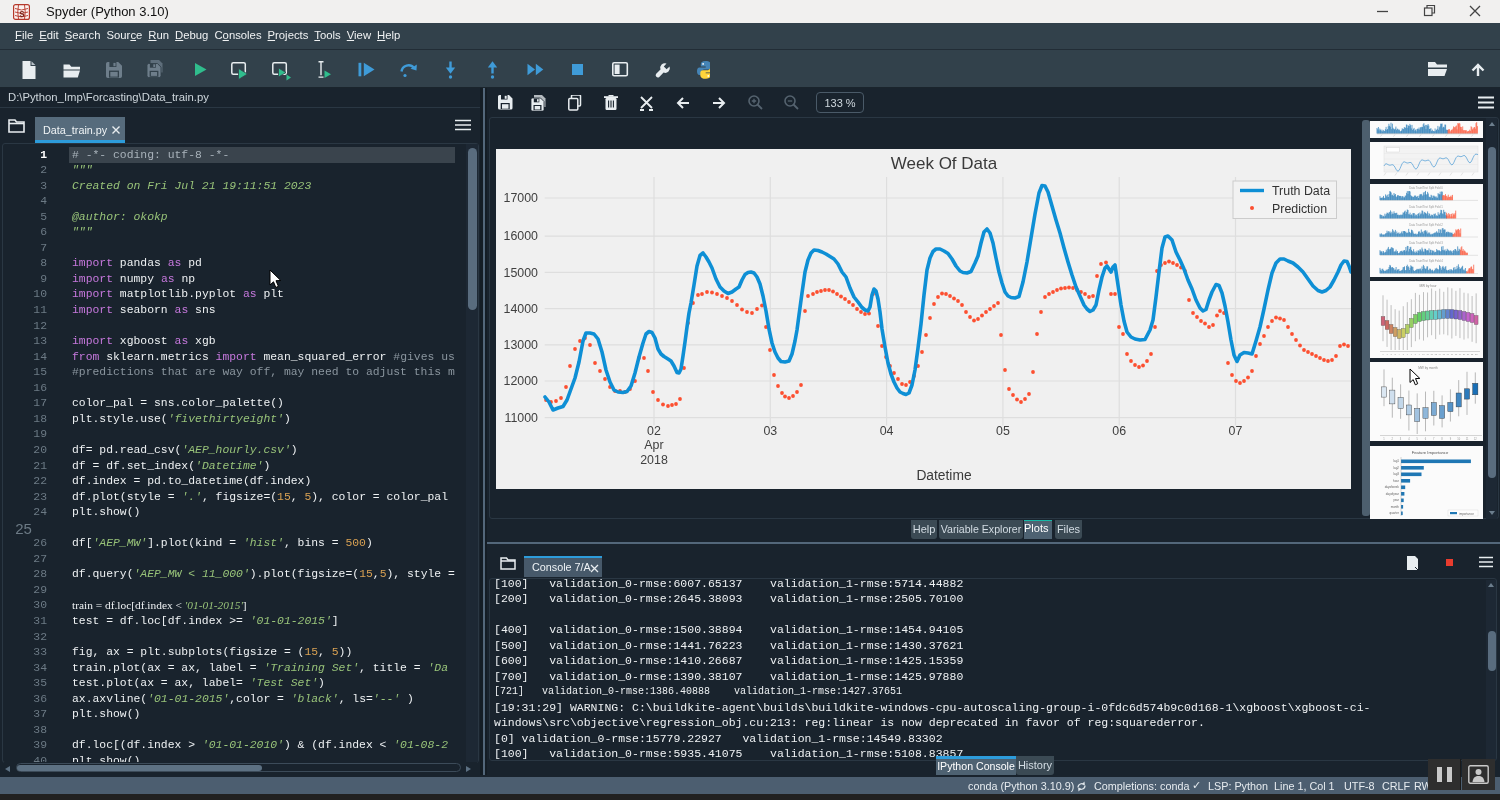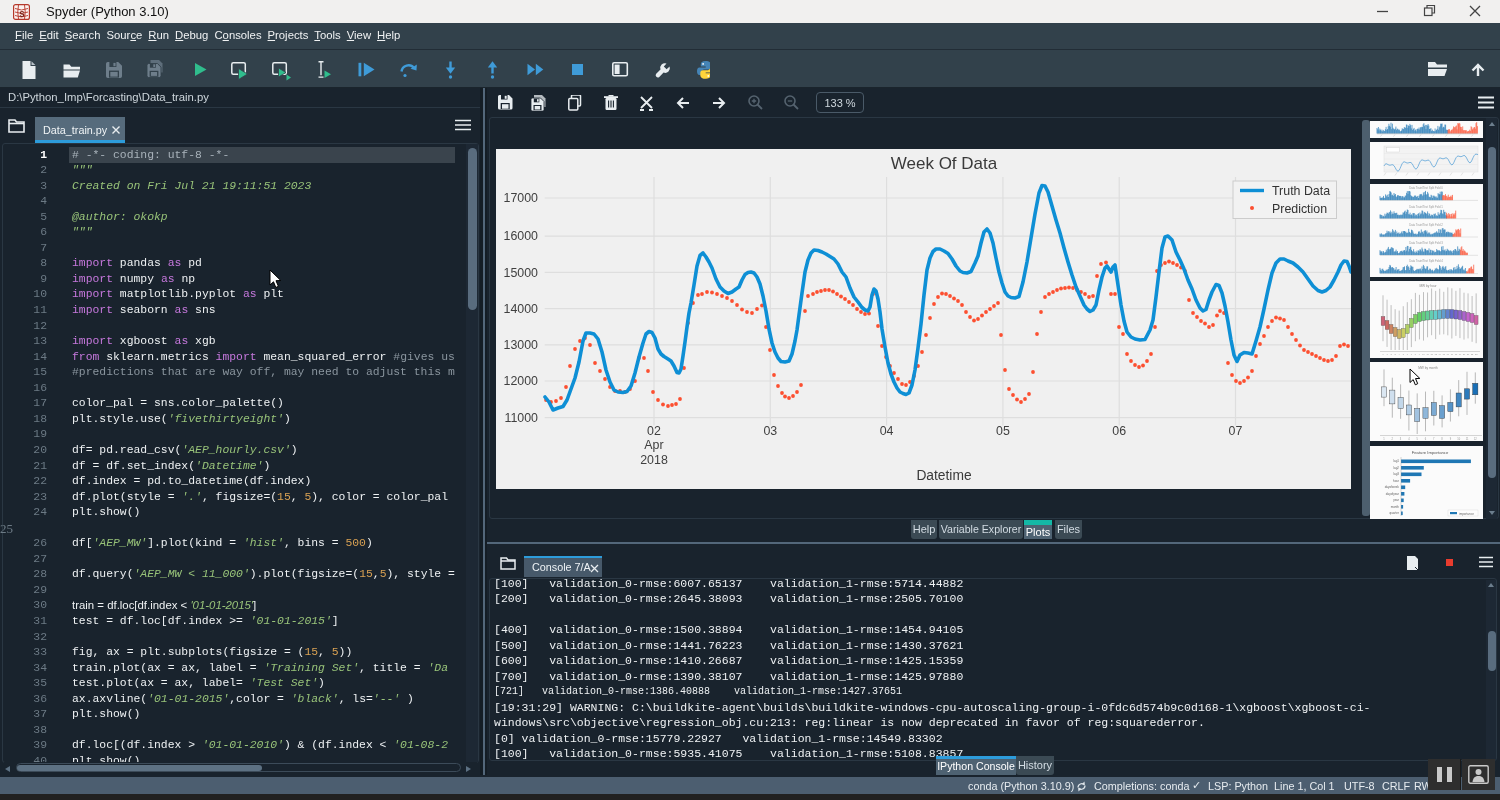--- a/index.html
+++ b/index.html
@@ -174,21 +174,21 @@
 <div style="position:absolute;left:0;top:366.2px;width:47px;text-align:right;font-family:'Liberation Mono',monospace;font-size:11.4px;line-height:13px;color:#6c7a85;font-weight:normal">15</div>
 <div style="position:absolute;left:0;top:381.75px;width:47px;text-align:right;font-family:'Liberation Mono',monospace;font-size:11.4px;line-height:13px;color:#6c7a85;font-weight:normal">16</div>
 <div style="position:absolute;left:0;top:397.3px;width:47px;text-align:right;font-family:'Liberation Mono',monospace;font-size:11.4px;line-height:13px;color:#6c7a85;font-weight:normal">17</div>
 <div style="position:absolute;left:0;top:412.85px;width:47px;text-align:right;font-family:'Liberation Mono',monospace;font-size:11.4px;line-height:13px;color:#6c7a85;font-weight:normal">18</div>
 <div style="position:absolute;left:0;top:428.40000000000003px;width:47px;text-align:right;font-family:'Liberation Mono',monospace;font-size:11.4px;line-height:13px;color:#6c7a85;font-weight:normal">19</div>
 <div style="position:absolute;left:0;top:443.95px;width:47px;text-align:right;font-family:'Liberation Mono',monospace;font-size:11.4px;line-height:13px;color:#6c7a85;font-weight:normal">20</div>
 <div style="position:absolute;left:0;top:459.5px;width:47px;text-align:right;font-family:'Liberation Mono',monospace;font-size:11.4px;line-height:13px;color:#6c7a85;font-weight:normal">21</div>
 <div style="position:absolute;left:0;top:475.05px;width:47px;text-align:right;font-family:'Liberation Mono',monospace;font-size:11.4px;line-height:13px;color:#6c7a85;font-weight:normal">22</div>
 <div style="position:absolute;left:0;top:490.6px;width:47px;text-align:right;font-family:'Liberation Mono',monospace;font-size:11.4px;line-height:13px;color:#6c7a85;font-weight:normal">23</div>
 <div style="position:absolute;left:0;top:506.15000000000003px;width:47px;text-align:right;font-family:'Liberation Mono',monospace;font-size:11.4px;line-height:13px;color:#6c7a85;font-weight:normal">24</div>
-<div style="position:absolute;left:0;top:521.7px;width:47px;text-align:left;font-family:Liberation Serif, serif;font-size:13px;line-height:13px;color:#6c7a85;font-weight:normal">25</div>
+<div style="position:absolute;left:0;top:521.7px;width:47px;text-align:center;font-family:Liberation Sans, sans-serif;font-size:15px;line-height:13px;color:#6c7a85;font-weight:normal">25</div>
 <div style="position:absolute;left:0;top:537.25px;width:47px;text-align:right;font-family:'Liberation Mono',monospace;font-size:11.4px;line-height:13px;color:#6c7a85;font-weight:normal">26</div>
 <div style="position:absolute;left:0;top:552.8000000000001px;width:47px;text-align:right;font-family:'Liberation Mono',monospace;font-size:11.4px;line-height:13px;color:#6c7a85;font-weight:normal">27</div>
 <div style="position:absolute;left:0;top:568.3500000000001px;width:47px;text-align:right;font-family:'Liberation Mono',monospace;font-size:11.4px;line-height:13px;color:#6c7a85;font-weight:normal">28</div>
 <div style="position:absolute;left:0;top:583.9000000000001px;width:47px;text-align:right;font-family:'Liberation Mono',monospace;font-size:11.4px;line-height:13px;color:#6c7a85;font-weight:normal">29</div>
 <div style="position:absolute;left:0;top:599.45px;width:47px;text-align:right;font-family:'Liberation Mono',monospace;font-size:11.4px;line-height:13px;color:#6c7a85;font-weight:normal">30</div>
 <div style="position:absolute;left:0;top:615.0px;width:47px;text-align:right;font-family:'Liberation Mono',monospace;font-size:11.4px;line-height:13px;color:#6c7a85;font-weight:normal">31</div>
 <div style="position:absolute;left:0;top:630.5500000000001px;width:47px;text-align:right;font-family:'Liberation Mono',monospace;font-size:11.4px;line-height:13px;color:#6c7a85;font-weight:normal">32</div>
 <div style="position:absolute;left:0;top:646.1000000000001px;width:47px;text-align:right;font-family:'Liberation Mono',monospace;font-size:11.4px;line-height:13px;color:#6c7a85;font-weight:normal">33</div>
 <div style="position:absolute;left:0;top:661.6500000000001px;width:47px;text-align:right;font-family:'Liberation Mono',monospace;font-size:11.4px;line-height:13px;color:#6c7a85;font-weight:normal">34</div>
 <div style="position:absolute;left:0;top:677.2px;width:47px;text-align:right;font-family:'Liberation Mono',monospace;font-size:11.4px;line-height:13px;color:#6c7a85;font-weight:normal">35</div>
@@ -211,21 +211,21 @@
 <div style="position:absolute;left:72px;top:366.2px;white-space:pre;font-family:'Liberation Mono',monospace;font-size:11.4px;line-height:13px"><span style="color:#8a959e">#predictions that are way off, may need to adjust this m</span></div>
 <div style="position:absolute;left:72px;top:397.3px;white-space:pre;font-family:'Liberation Mono',monospace;font-size:11.4px;line-height:13px"><span style="color:#eef1f3">color_pal = sns.color_palette()</span></div>
 <div style="position:absolute;left:72px;top:412.85px;white-space:pre;font-family:'Liberation Mono',monospace;font-size:11.4px;line-height:13px"><span style="color:#eef1f3">plt.style.use(</span><span style="color:#98c379;font-style:italic">'fivethirtyeight'</span><span style="color:#eef1f3">)</span></div>
 <div style="position:absolute;left:72px;top:443.95px;white-space:pre;font-family:'Liberation Mono',monospace;font-size:11.4px;line-height:13px"><span style="color:#eef1f3">df= pd.read_csv(</span><span style="color:#98c379;font-style:italic">'AEP_hourly.csv'</span><span style="color:#eef1f3">)</span></div>
 <div style="position:absolute;left:72px;top:459.5px;white-space:pre;font-family:'Liberation Mono',monospace;font-size:11.4px;line-height:13px"><span style="color:#eef1f3">df = df.set_index(</span><span style="color:#98c379;font-style:italic">'Datetime'</span><span style="color:#eef1f3">)</span></div>
 <div style="position:absolute;left:72px;top:475.05px;white-space:pre;font-family:'Liberation Mono',monospace;font-size:11.4px;line-height:13px"><span style="color:#eef1f3">df.index = pd.to_datetime(df.index)</span></div>
 <div style="position:absolute;left:72px;top:490.6px;white-space:pre;font-family:'Liberation Mono',monospace;font-size:11.4px;line-height:13px"><span style="color:#eef1f3">df.plot(style = </span><span style="color:#98c379;font-style:italic">'.'</span><span style="color:#eef1f3">, figsize=(</span><span style="color:#d8a153">15</span><span style="color:#eef1f3">, </span><span style="color:#d8a153">5</span><span style="color:#eef1f3">), color = color_pal</span></div>
 <div style="position:absolute;left:72px;top:506.15000000000003px;white-space:pre;font-family:'Liberation Mono',monospace;font-size:11.4px;line-height:13px"><span style="color:#eef1f3">plt.show()</span></div>
 <div style="position:absolute;left:72px;top:537.25px;white-space:pre;font-family:'Liberation Mono',monospace;font-size:11.4px;line-height:13px"><span style="color:#eef1f3">df[</span><span style="color:#98c379;font-style:italic">'AEP_MW'</span><span style="color:#eef1f3">].plot(kind = </span><span style="color:#98c379;font-style:italic">'hist'</span><span style="color:#eef1f3">, bins = </span><span style="color:#d8a153">500</span><span style="color:#eef1f3">)</span></div>
 <div style="position:absolute;left:72px;top:568.3500000000001px;white-space:pre;font-family:'Liberation Mono',monospace;font-size:11.4px;line-height:13px"><span style="color:#eef1f3">df.query(</span><span style="color:#98c379;font-style:italic">'AEP_MW &lt; 11_000'</span><span style="color:#eef1f3">).plot(figsize=(</span><span style="color:#d8a153">15</span><span style="color:#eef1f3">,</span><span style="color:#d8a153">5</span><span style="color:#eef1f3">), style =</span></div>
-<div style="position:absolute;left:72px;top:599.45px;white-space:pre;font-family:Liberation Sans, sans-serif;font-size:11.4px;line-height:13px"><span style="color:#eef1f3">train = df.loc[df.index &lt; </span><span style="color:#98c379;font-style:italic">'01-01-2015'</span><span style="color:#eef1f3">]</span></div>
+<div style="position:absolute;left:72px;top:599.45px;white-space:pre;font-family:Liberation Serif, serif;font-size:11.4px;line-height:13px"><span style="color:#eef1f3">train = df.loc[df.index &lt; </span><span style="color:#98c379;font-style:italic">'01-01-2015'</span><span style="color:#eef1f3">]</span></div>
 <div style="position:absolute;left:72px;top:615.0px;white-space:pre;font-family:'Liberation Mono',monospace;font-size:11.4px;line-height:13px"><span style="color:#eef1f3">test = df.loc[df.index &gt;= </span><span style="color:#98c379;font-style:italic">'01-01-2015'</span><span style="color:#eef1f3">]</span></div>
 <div style="position:absolute;left:72px;top:646.1000000000001px;white-space:pre;font-family:'Liberation Mono',monospace;font-size:11.4px;line-height:13px"><span style="color:#eef1f3">fig, ax = plt.subplots(figsize = (</span><span style="color:#d8a153">15</span><span style="color:#eef1f3">, </span><span style="color:#d8a153">5</span><span style="color:#eef1f3">))</span></div>
 <div style="position:absolute;left:72px;top:661.6500000000001px;white-space:pre;font-family:'Liberation Mono',monospace;font-size:11.4px;line-height:13px"><span style="color:#eef1f3">train.plot(ax = ax, label = </span><span style="color:#98c379;font-style:italic">'Training Set'</span><span style="color:#eef1f3">, title = </span><span style="color:#98c379;font-style:italic">'Da</span></div>
 <div style="position:absolute;left:72px;top:677.2px;white-space:pre;font-family:'Liberation Mono',monospace;font-size:11.4px;line-height:13px"><span style="color:#eef1f3">test.plot(ax = ax, label= </span><span style="color:#98c379;font-style:italic">'Test Set'</span><span style="color:#eef1f3">)</span></div>
 <div style="position:absolute;left:72px;top:692.75px;white-space:pre;font-family:'Liberation Mono',monospace;font-size:11.4px;line-height:13px"><span style="color:#eef1f3">ax.axvline(</span><span style="color:#98c379;font-style:italic">'01-01-2015'</span><span style="color:#eef1f3">,color = </span><span style="color:#98c379;font-style:italic">'black'</span><span style="color:#eef1f3">, ls=</span><span style="color:#98c379;font-style:italic">'--'</span><span style="color:#eef1f3"> )</span></div>
 <div style="position:absolute;left:72px;top:708.3000000000002px;white-space:pre;font-family:'Liberation Mono',monospace;font-size:11.4px;line-height:13px"><span style="color:#eef1f3">plt.show()</span></div>
 <div style="position:absolute;left:72px;top:739.4000000000001px;white-space:pre;font-family:'Liberation Mono',monospace;font-size:11.4px;line-height:13px"><span style="color:#eef1f3">df.loc[(df.index &gt; </span><span style="color:#98c379;font-style:italic">'01-01-2010'</span><span style="color:#eef1f3">) &amp; (df.index &lt; </span><span style="color:#98c379;font-style:italic">'01-08-2</span></div>
 <div style="position:absolute;left:72px;top:754.95px;white-space:pre;font-family:'Liberation Mono',monospace;font-size:11.4px;line-height:13px"><span style="color:#eef1f3">plt.show()</span></div>
   </div>
 
@@ -752,21 +752,21 @@
 <div class="abs" style="left:1487.5px;top:147px;width:8px;height:331px;background:#596c7e;border-radius:4px"></div>
 <div class="abs" style="left:1488.5px;top:122px;width:0;height:0;border-left:3.2px solid transparent;border-right:3.2px solid transparent;border-bottom:4.5px solid #6c7e8d"></div>
 <div class="abs" style="left:1488.5px;top:511px;width:0;height:0;border-left:3.2px solid transparent;border-right:3.2px solid transparent;border-top:4.5px solid #6c7e8d"></div>
 
 <svg class="ic" style="left:1409px;top:368px" width="12" height="19" viewBox="0 0 12 19">
   <path d="M1 1 L1 14.5 L4.2 11.6 L6.3 16.8 L8.7 15.7 L6.5 10.6 L10.8 10.4 Z" fill="#fff" stroke="#000" stroke-width="1"></path>
 </svg>
 
 <div class="abs" style="left:911px;top:520px;width:26px;height:18.5px;background:#3b4a54;border-radius:0 0 3px 3px;text-align:center;font-size:11px;color:#d3dce3;line-height:18px">Help</div>
 <div class="abs" style="left:939px;top:520px;width:84px;height:18.5px;background:#3b4a54;border-radius:0 0 3px 3px;text-align:center;font-size:10.6px;color:#d3dce3;line-height:18px">Variable Explorer</div>
-<div class="abs" style="left:1024px;top:519.5px;width:28px;height:19px;background:#4e6272;text-align:center;font-size:11px;color:#fff;line-height:14px;border-top:5px solid #14b8a6">Plots</div>
+<div class="abs" style="left:1024px;top:519.5px;width:28px;height:19px;background:#4e6272;font-size:11px;color:#fff;line-height:14px;border-top:1px solid #14b8a6">Plots</div>
 <div class="abs" style="left:1055px;top:520px;width:27px;height:18.5px;background:#3b4a54;border-radius:0 0 3px 3px;text-align:center;font-size:11px;color:#d3dce3;line-height:18px">Files</div>
 <div class="abs" style="left:487px;top:542px;width:1013px;height:2px;background:#53677a"></div>
 
 <div class="abs" style="left:487px;top:545px;width:1013px;height:230px;background:#19232d"></div>
 <svg class="ic" style="left:500px;top:557px" width="16" height="13" viewBox="0 0 16 13">
   <path d="M1 1 h5.5 l1.5 2 h7 v9 h-14 z" fill="none" stroke="#e8edf0" stroke-width="1.5"></path>
     <path d="M1 4 h14" stroke="#e8edf0" stroke-width="1.5"></path>
 </svg>
 <div class="abs" style="left:524px;top:556px;width:78px;height:21px;background:#47596a;border-top:2.5px solid #2d9cdb">
   <div class="abs" style="left:8px;top:3px;font-size:10.8px;color:#eef2f5">Console 7/A</div>

